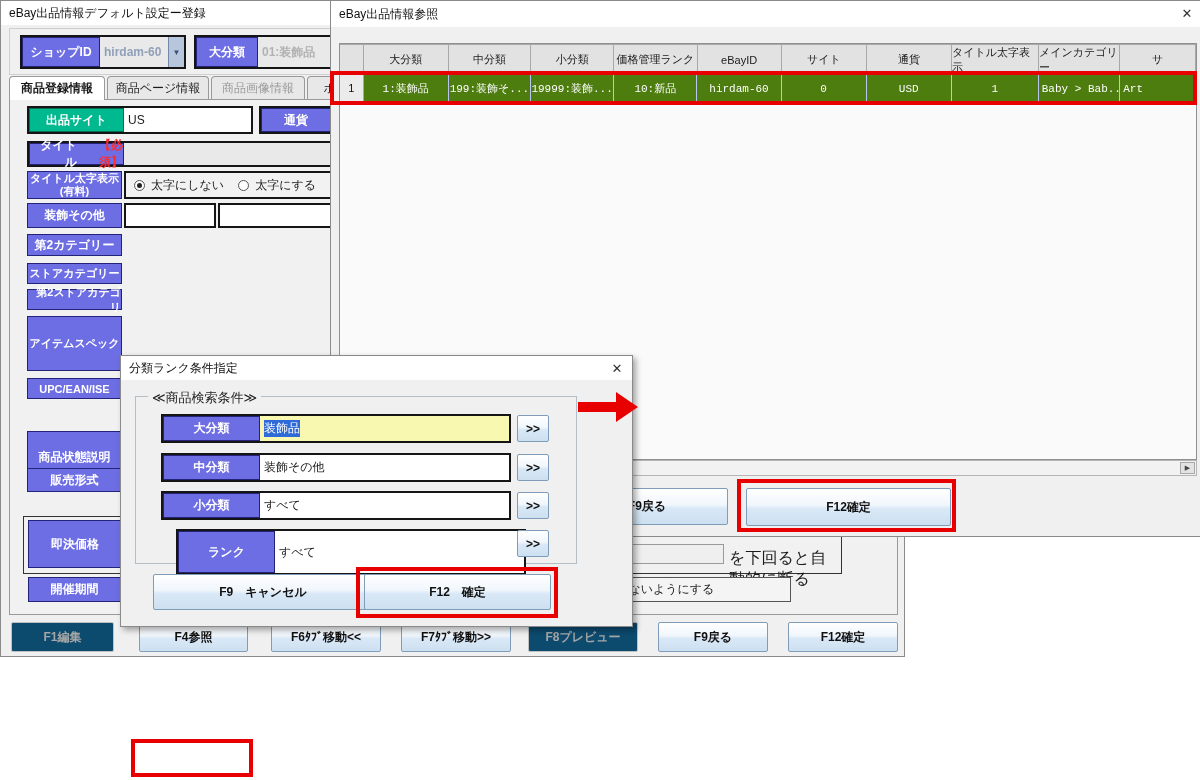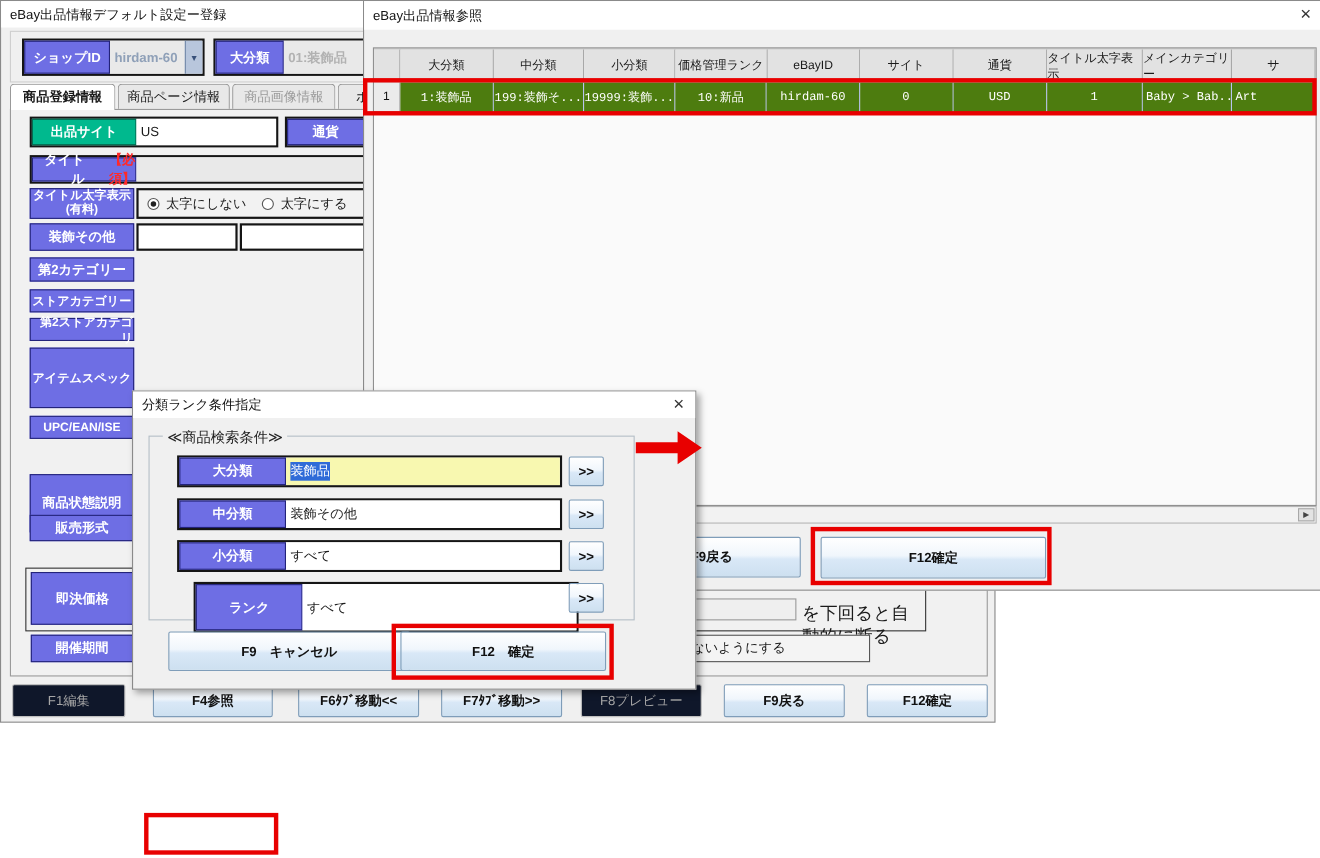--- a/index.html
+++ b/index.html
@@ -15,21 +15,21 @@
     display:flex;align-items:center;justify-content:center;box-sizing:border-box;font-size:12px;text-align:right;}
   .greenlabel{background:#00b98e;border:1px solid #046c52;color:#fff;font-weight:bold;
     display:flex;align-items:center;justify-content:center;box-sizing:border-box;font-size:12px;}
   .blackcombo{border:2px solid #151515;display:flex;box-sizing:border-box;background:#fff;}
   .grayfield{background:#e9e9e9;display:flex;align-items:center;padding-left:4px;box-sizing:border-box;}
   .whitefield{background:#ffffff;display:flex;align-items:center;padding-left:4px;box-sizing:border-box;}
   .inset{border:1px solid #9a9a9a;background:#ececec;box-sizing:border-box;}
   .fbtn{background:linear-gradient(180deg,#ffffff 0%,#f0f6fc 45%,#d9e8f7 55%,#cde0f0 100%);
     border:1px solid #7f9db9;border-radius:2px;display:flex;align-items:center;justify-content:center;
     font-size:12px;font-weight:bold;color:#111;box-sizing:border-box;}
-  .fbtn.disabled{background:#0f172a;border-color:#c0c0c0;color:#a6a6a6;font-weight:normal;}
+  .fbtn.disabled{background:#0c4a6e;border-color:#c0c0c0;color:#a6a6a6;font-weight:bold;}
   .tab{position:absolute;top:0;height:23px;border:1px solid #999;border-bottom:none;
     border-radius:4px 4px 0 0;background:#e8e8e8;display:flex;align-items:center;justify-content:center;
     box-sizing:border-box;font-size:12px;}
   .tab.active{background:#fff;font-weight:bold;height:24px;z-index:2;}
   .tab.dim{color:#9a9a9a;}
   .th{background:#e2e2e2;border-right:1px solid #a8a8a8;border-bottom:1px solid #a8a8a8;
     display:flex;align-items:center;justify-content:center;font-size:11px;box-sizing:border-box;height:30px;}
   .td{background:#4d7c0f;color:#fff;border-right:1px solid #b9c4ef;display:flex;align-items:center;
     justify-content:center;font-size:11px;box-sizing:border-box;height:27px;
     font-family:"Liberation Mono","DejaVu Sans Mono",monospace;white-space:nowrap;overflow:hidden;}

